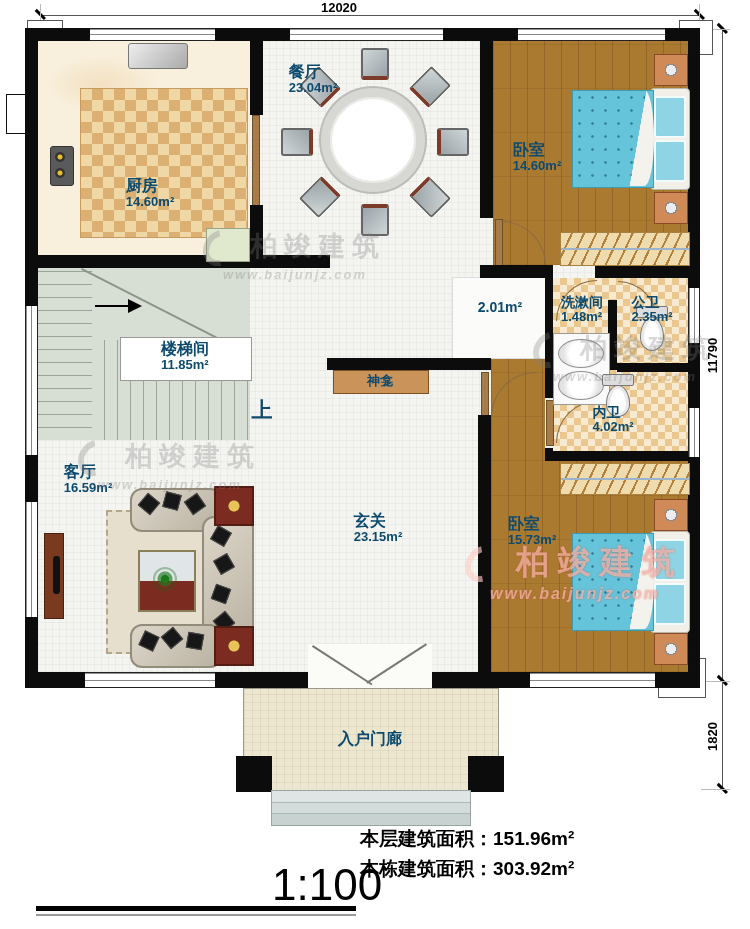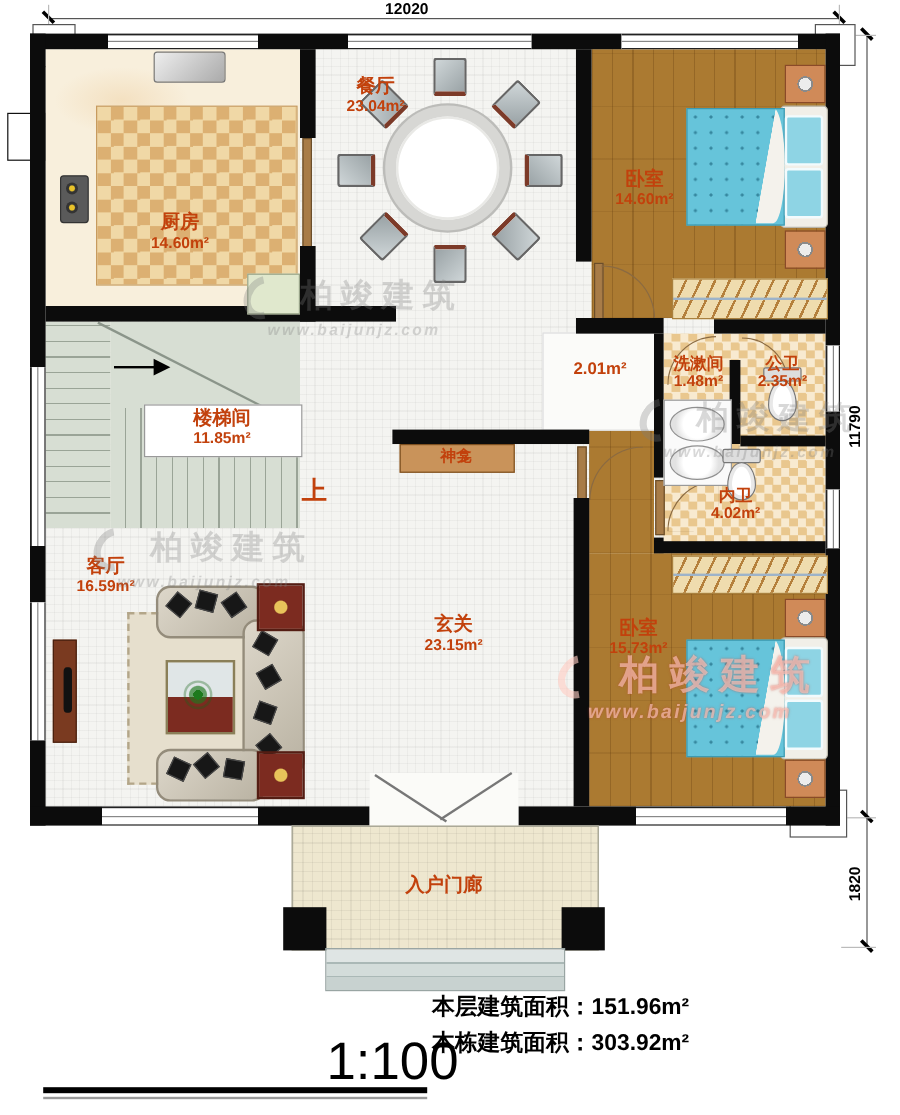--- a/index.html
+++ b/index.html
@@ -26,22 +26,22 @@
       radial-gradient(ellipse 90px 50px at 75% 70%,rgba(230,180,110,.2),transparent 70%),#f8efdc;}
   .checker-big{background-image:conic-gradient(#dcb072 25%,#f0d8a6 0 50%,#dcb072 0 75%,#f0d8a6 0);
       background-size:22px 22px;border:1px solid #c79b5e;}
   .checker-small{background-image:conic-gradient(#e9c78e 25%,#f8ead0 0 50%,#e9c78e 0 75%,#f8ead0 0);
       background-size:14px 14px;}
   .wood{background:
       repeating-linear-gradient(90deg,rgba(70,35,0,.22) 0 1px,transparent 1px 17px),
       repeating-linear-gradient(0deg,rgba(70,35,0,.10) 0 1px,transparent 1px 44px),#ab7a31;}
   .treads-h{background:repeating-linear-gradient(0deg,transparent 0 12px,#9aa497 12px 13px),#d7ded3;}
   .treads-v{background:repeating-linear-gradient(90deg,transparent 0 12px,#9aa497 12px 13px),#d7ded3;}
-  .lbl{position:absolute;transform:translate(-50%,-50%);text-align:center;font-weight:700;
-       color:#c2410c;white-space:nowrap;line-height:1.15;}
+  .lbl{position:absolute;transform:translate(-50%,-50%);text-align:left;font-weight:700;
+       color:#0c4a6e;white-space:nowrap;line-height:1.15;}
   .lbl .nm{display:block;font-size:16px;}
   .lbl .ar{display:block;font-size:13px;}
   .arc{position:absolute;border:1.2px solid #8a6a42;}
   .arc-tl{border-right:none;border-bottom:none;border-top-left-radius:100% 100%;}
   .arc-tr{border-left:none;border-bottom:none;border-top-right-radius:100% 100%;}
   .leaf{position:absolute;background:#a87c48;border:1px solid #6b4e2a;}
   .dtable{position:absolute;border-radius:50%;background:#fff;border:9px solid #d7d7d4;
       box-shadow:0 0 0 2px #bcbcb9, inset 0 0 0 2px #e9e9e6;}
   .chair{position:absolute;width:24px;height:26px;background:linear-gradient(135deg,#cfd6d8,#9aa3a6);
       border:2px solid #666;border-bottom:4px solid #7c3a28;border-radius:3px;}

